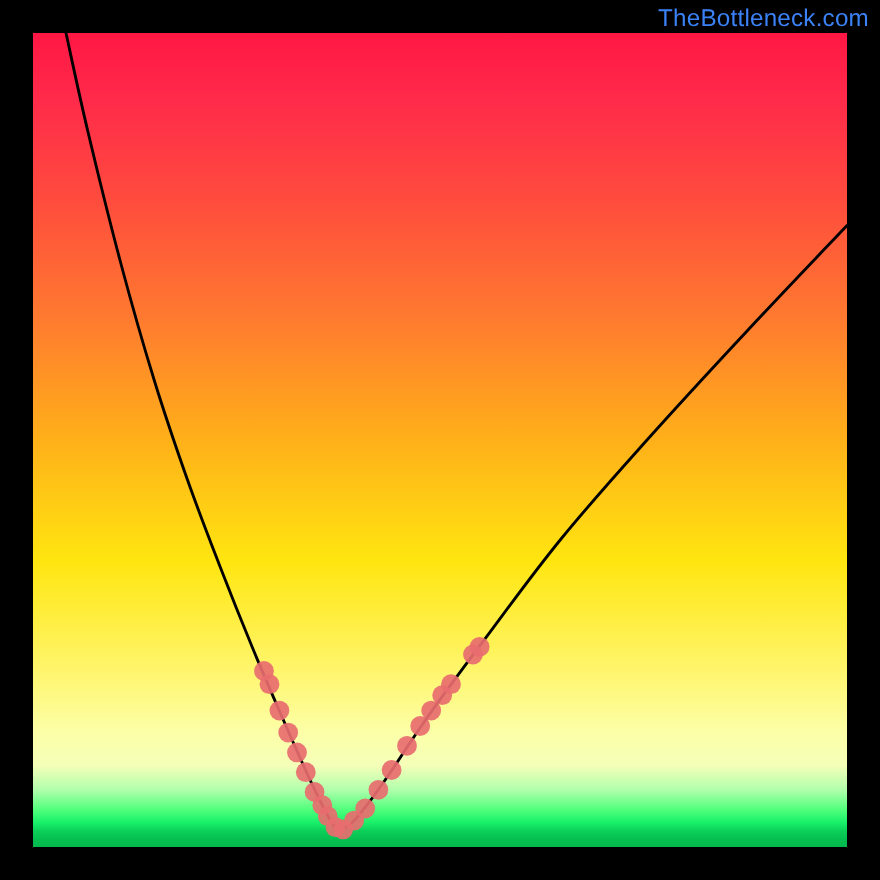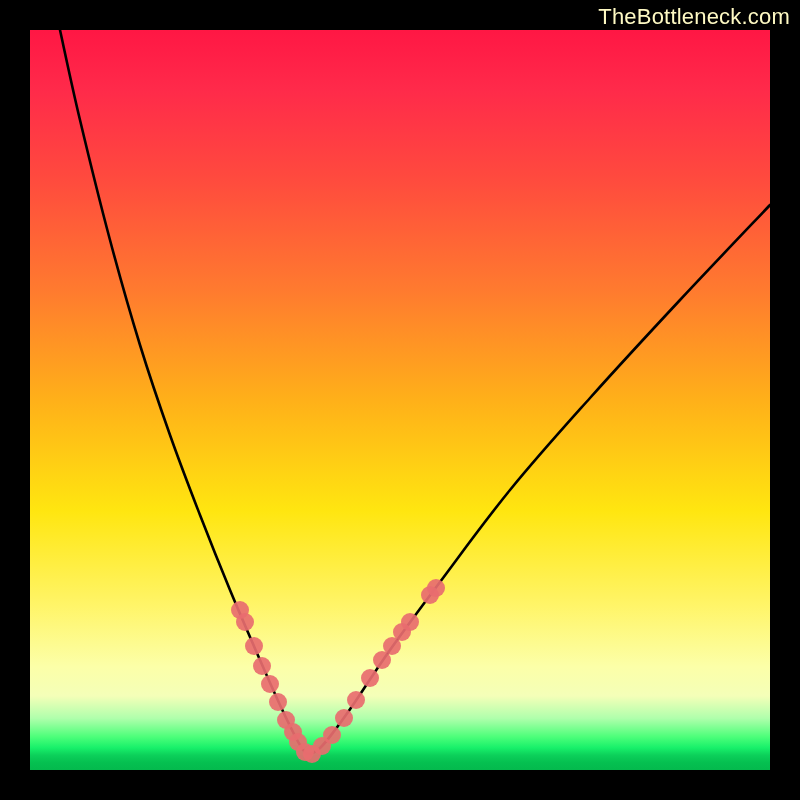--- a/index.html
+++ b/index.html
@@ -42,21 +42,21 @@
       #18f06a 97%,
       #0cd05a 98%,
       #05c050 99%,
       #04b94d 100%
     );
   }
   .watermark {
     position: absolute;
     top: 4px;
     right: 10px;
-    color: #fef9c3;
+    color: #3b82f6;
     font-size: 22px;
     font-weight: 500;
     font-family: Arial, Helvetica, sans-serif;
     letter-spacing: 0.2px;
     user-select: none;
   }
   svg.curve {
     position: absolute;
     left: 0;
     top: 0;

